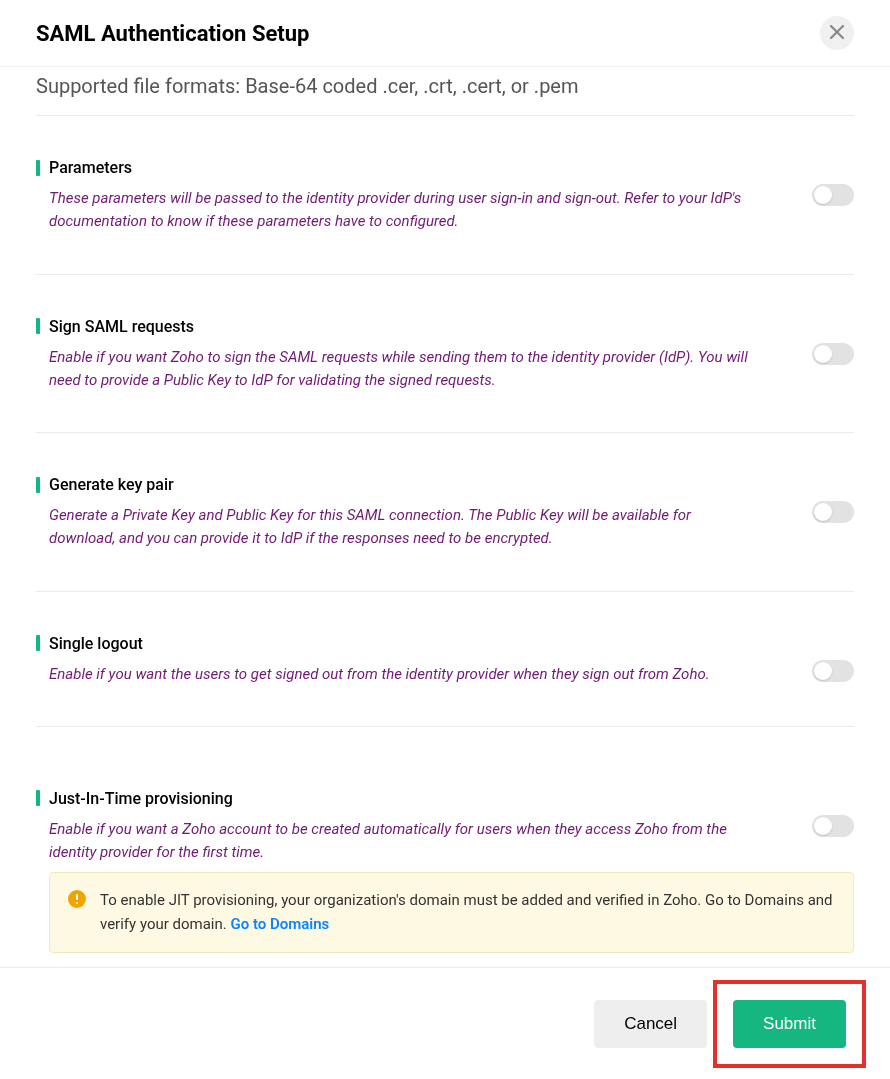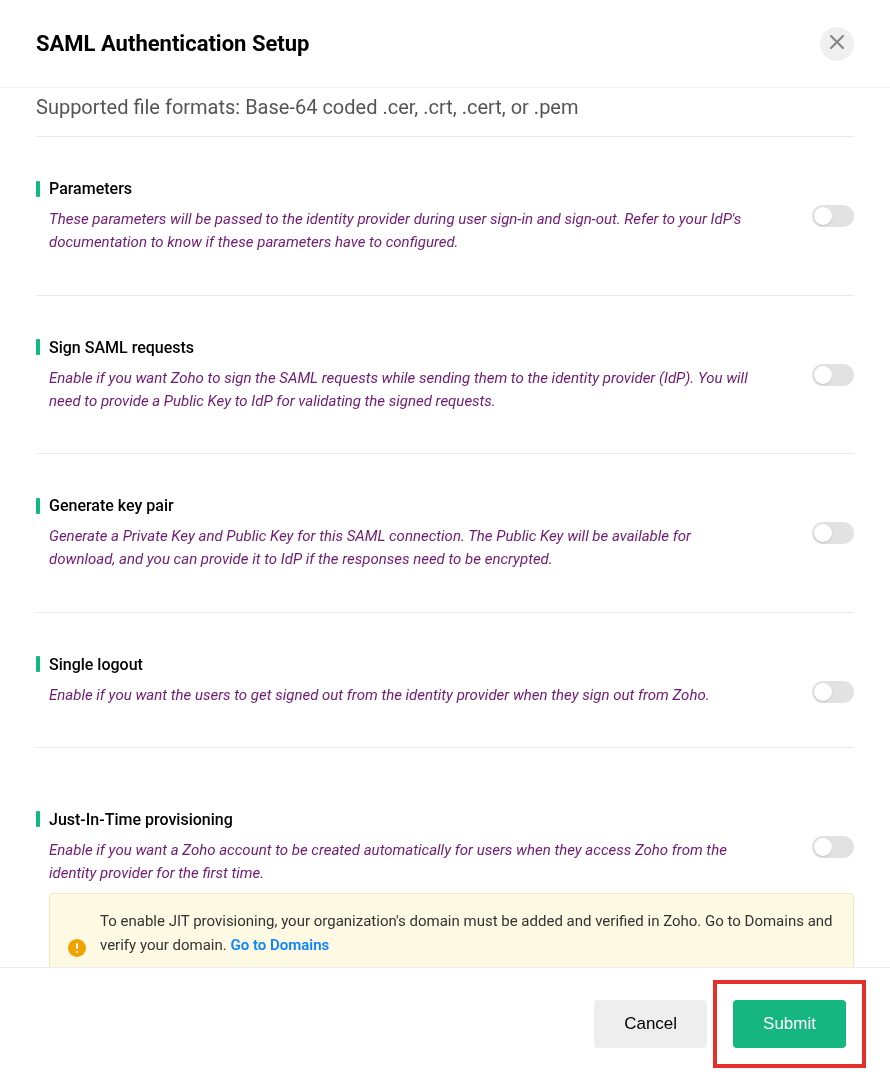--- a/index.html
+++ b/index.html
@@ -9,21 +9,21 @@
     color: #000;
     width: 890px;
     height: 1079px;
     overflow: hidden;
     position: relative;
   }
   .header {
     position: sticky;
     top: 0;
     background: #fff;
-    height: 88px;
+    height: 67px;
     display: flex;
     align-items: center;
     justify-content: space-between;
     padding: 0 36px;
     border-bottom: 1px solid #f1f1f1;
     z-index: 10;
   }
   .header-title {
     font-size: 22px;
     font-weight: 700;
@@ -107,21 +107,20 @@
   }
   .notice {
     background: #fdf9e3;
     border: 1px solid #f0e9bf;
     border-radius: 4px;
     padding: 16px 18px;
     display: flex;
     gap: 14px;
     margin-top: 8px;
     margin-left: 13px;
-    align-items: flex-end;
   }
   .notice-icon {
     width: 18px;
     height: 18px;
     flex-shrink: 0;
     margin-top: 1px;
   }
   .notice-icon svg { width: 18px; height: 18px; }
   .notice-text {
     font-size: 15px;

